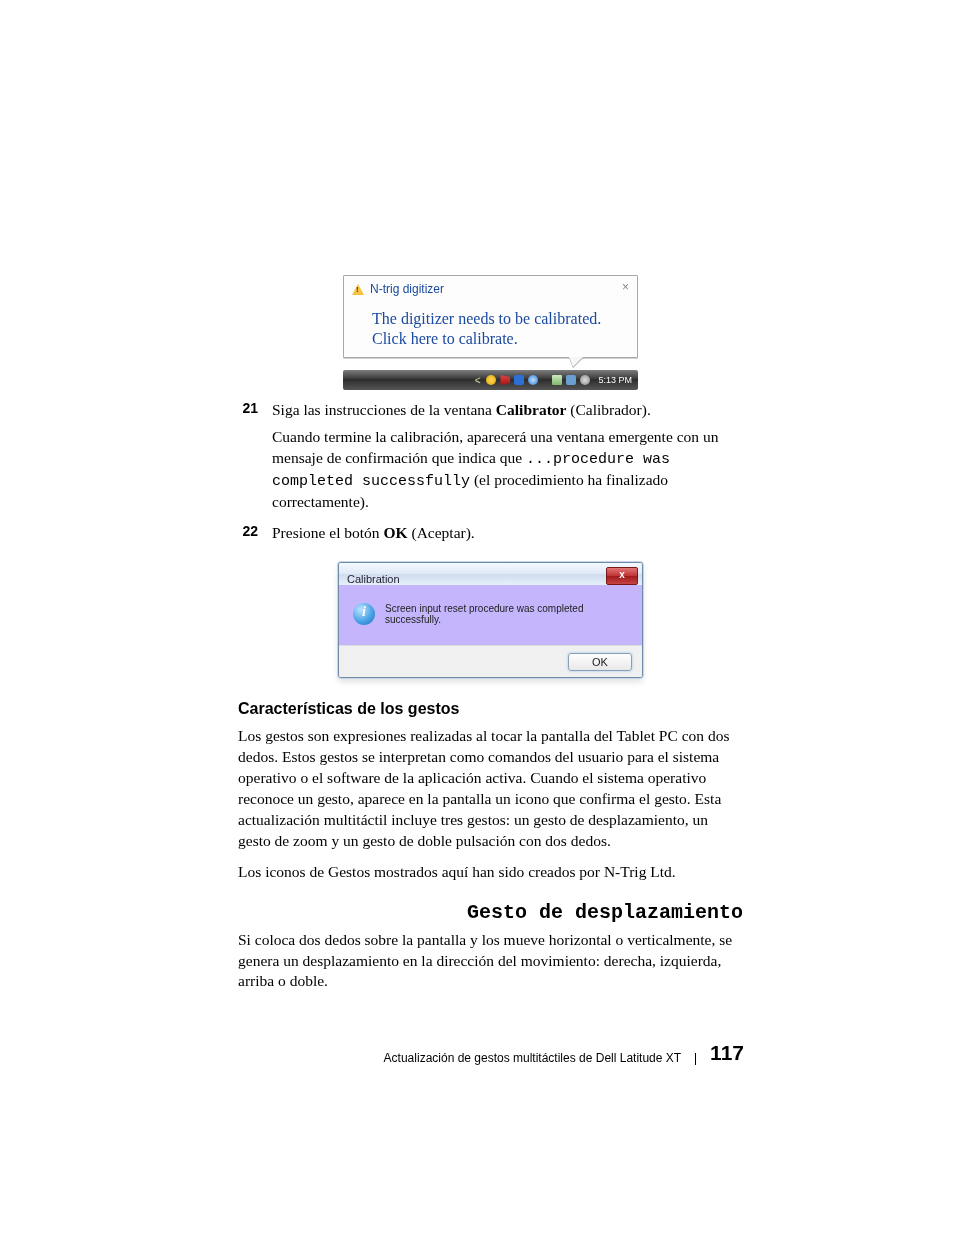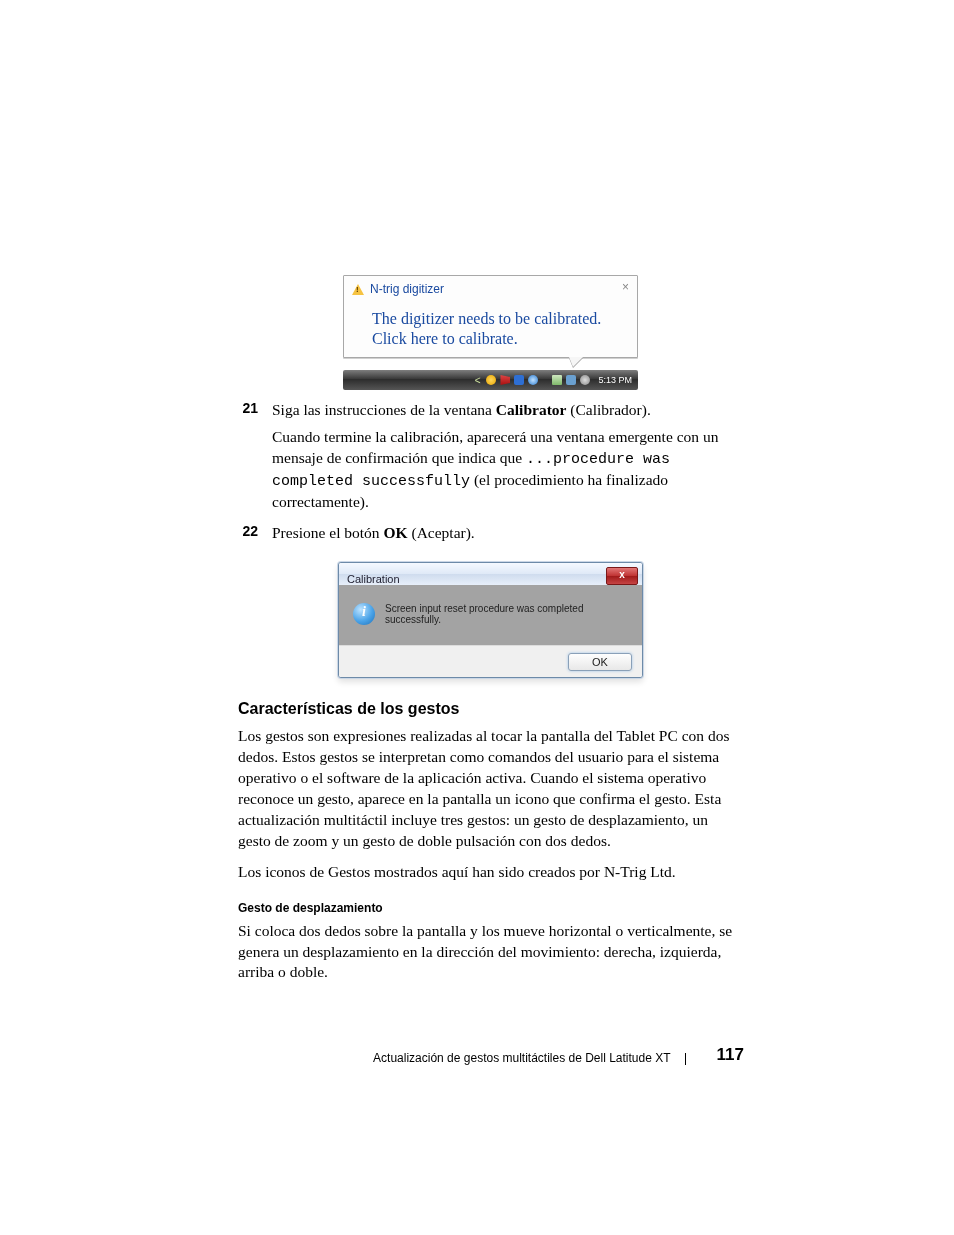--- a/index.html
+++ b/index.html
@@ -208,21 +208,21 @@
     text-align: center;
   }
   .dlg-body {
     display: flex;
     align-items: flex-end;
     gap: 10px;
     padding: 18px 14px 20px 14px;
     font-family: 'Segoe UI', Tahoma, sans-serif;
     font-size: 10px;
     color: #222;
-    background: #a3a3a3;
+    background: #c4b5fd;
   }
   .info-icon {
     width: 22px; height: 22px;
     border-radius: 50%;
     background: radial-gradient(circle at 35% 30%, #bfe4ff, #4aa3e8 55%, #1d6fb8);
     position: relative;
     flex-shrink: 0;
   }
   .info-icon::after {
     content: "i";
@@ -252,24 +252,25 @@
   }
 
   
   h3.sect {
     font-family: Arial, Helvetica, sans-serif;
     font-weight: bold;
     font-size: 16px;
     margin: 10px 0 8px 0;
   }
   h4.sub {
-    font-family: Liberation Sans, sans-serif;
+    font-family: Liberation Mono, monospace;
     font-weight: bold;
-    font-size: 12px;
+    font-size: 20px;
     margin: 18px 0 6px 0;
+    text-align: right;
   }
   p.body {
     font-family: Georgia, 'Times New Roman', serif;
     font-size: 15.5px;
     line-height: 1.35;
     margin: 0 0 10px 0;
   }
 
   
   .footer {
@@ -280,22 +281,21 @@
     font-size: 12px;
     display: flex;
     align-items: flex-end;
     gap: 14px;
   }
   .footer-sep {
     width: 1px; height: 12px; background: #000;
   }
   .footer-page {
     font-weight: bold;
-    font-size: 17px;
-    margin-left: 17px;
+    font-size: 21px;
   }
 
   .chevron-left {
     color: #cfe3a0;
     font: 10px Arial;
     margin-right: 2px;
   }
 </style>
 </head>
 <body>

